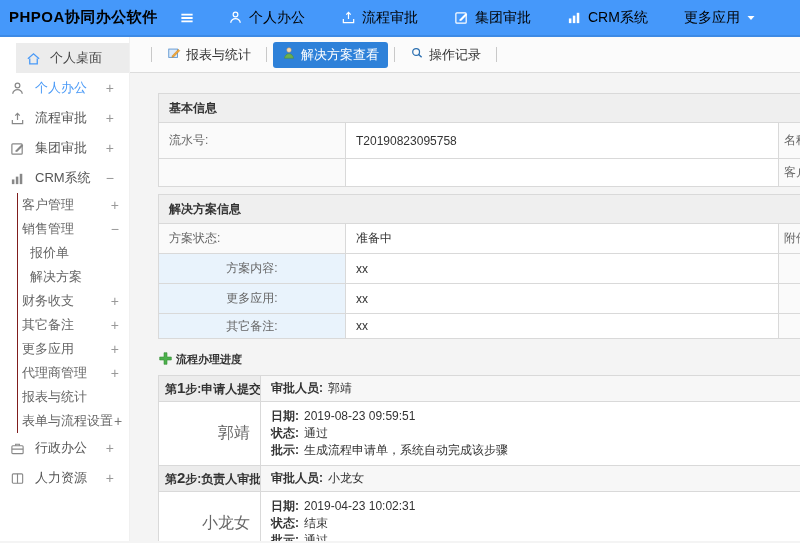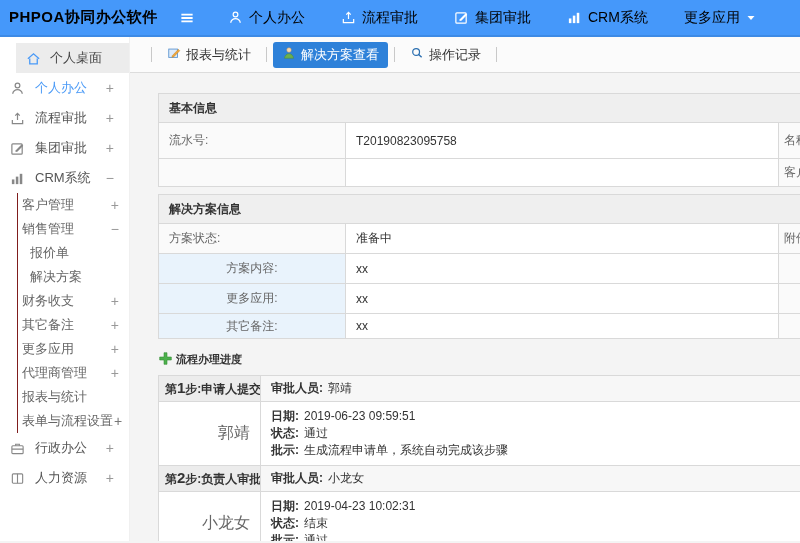--- a/index.html
+++ b/index.html
@@ -356,21 +356,21 @@
             <col style="width:818px">
           </colgroup>
         <tbody>
             <tr>
           <td class="step-l"><span>第</span><span class="step-no">1</span><span>步:申请人提交申请</span></td>
           <td class="step-r"><span>审批人员:</span><span class="val">郭靖</span></td>
         </tr>
         <tr class="dtl">
           <td class="name">郭靖</td>
           <td class="detail">
-            <div><span>日期:</span><span class="val">2019-06-23 09:59:51</span></div>
+            <div><span>日期:</span><span class="val">2019-08-23 09:59:51</span></div>
             <div><span>状态:</span><span class="val">通过</span></div>
             <div><span>批示:</span><span class="val">生成流程申请单，系统自动完成该步骤</span></div>
           </td>
         </tr>
         <tr>
           <td class="step-l"><span>第</span><span class="step-no">2</span><span>步:负责人审批</span></td>
           <td class="step-r"><span>审批人员:</span><span class="val">小龙女</span></td>
         </tr>
         <tr class="dtl">
           <td class="name">小龙女</td>

